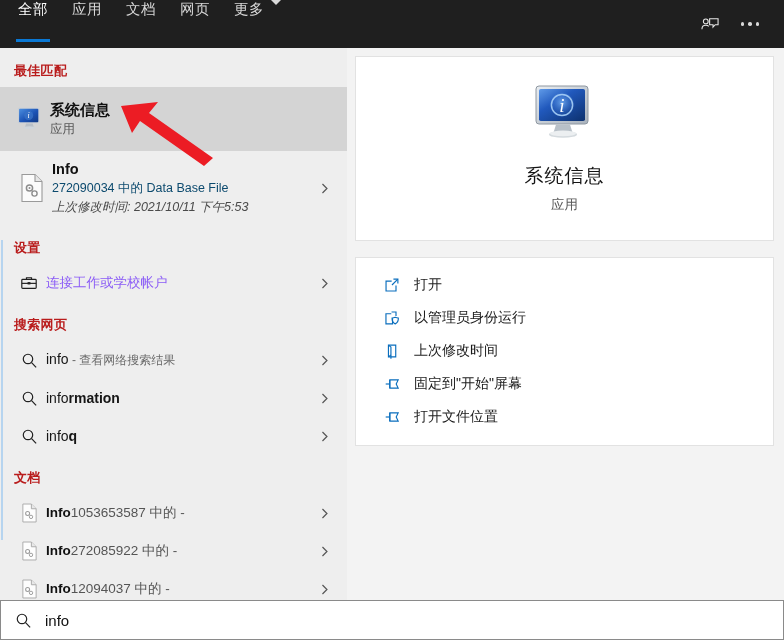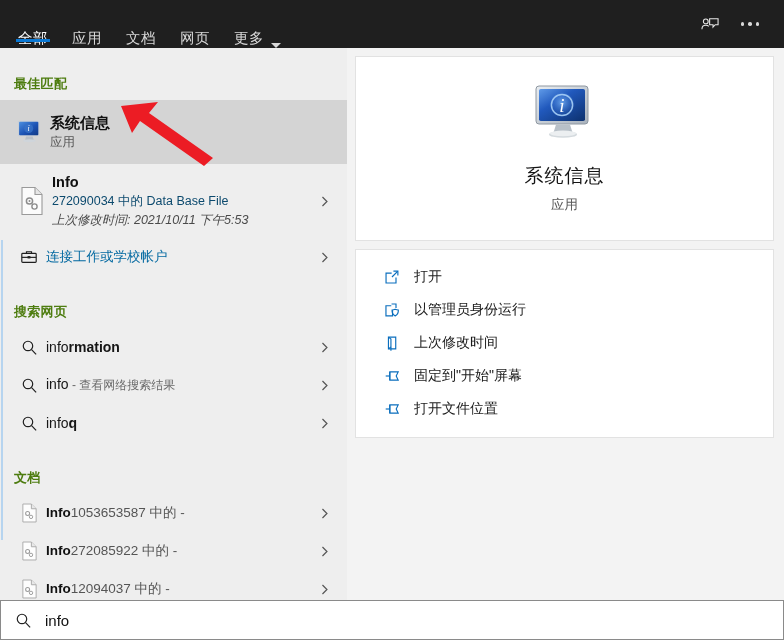--- a/index.html
+++ b/index.html
@@ -16,21 +16,21 @@
     position: absolute; top: 0; left: 0;
     width: 784px; height: 48px;
     background: #1f1f1f;
     display: flex; align-items: center;
   }
   .tabs { display: flex; align-items: center; height: 48px; padding-left: 6px; }
   .tab {
     position: relative;
     height: 48px;
     padding: 0 12px;
-    display: flex; align-items: flex-end;
+    display: flex; align-items: flex-start;
     color: #d8d8d8;
     font-size: 14.5px;
     cursor: default;
     letter-spacing: .5px;
   }
   .tab.active { color: #ffffff; }
   .tab.active::after {
     content: "";
     position: absolute;
     left: 10px; right: 10px; bottom: 6px;
@@ -82,22 +82,22 @@
   }
   .right {
     width: 437px; height: 552px;
     background: #f3f3f3;
     padding: 8px 10px 0 8px;
   }
 
   
   .sec-header {
     font-size: 13px; font-weight: bold;
-    color: #4d7c0f;
-    padding: 27px 0 7px 14px;
+    color: #b91c1c;
+    padding: 14px 0 7px 14px;
     letter-spacing: .3px;
   }
 
   
   .row {
     display: flex; align-items: center;
     padding: 0 10px 0 12px;
     min-height: 38px;
     cursor: default;
     position: relative;
@@ -121,40 +121,40 @@
   .bm-title { font-size: 15px; color: #111; font-weight: bold; line-height: 19px; }
   .bm-sub { font-size: 12.5px; color: #575757; line-height: 18px; margin-top: 1px; }
 
   
   .file-row { min-height: 74px; padding-top: 4px; padding-bottom: 4px; }
   .file-row .ic { width: 40px; min-width: 40px; }
   .f-title { font-size: 14.5px; color: #111; font-weight: bold; line-height: 20px; }
   .f-sub { font-size: 12.5px; color: #0c4a6e; line-height: 19px; }
   .f-sub2 { font-size: 12.5px; color: #4a4a4a; line-height: 19px; font-style: italic; }
 
-  .simple-label { font-size: 13.5px; color: #0369a1; }
+  .simple-label { font-size: 13.5px; color: #8b5cf6; }
   .web-label { font-size: 14px; color: #161616; }
   .web-label .dim { color: #6a6a6a; font-size: 12px; }
   .web-label b { font-weight: bold; }
   .doc-label { font-size: 13.5px; color: #555; }
   .doc-label b { color: #111; font-weight: bold; }
 
   
   .card {
     background: #ffffff;
     border: 1px solid #e2e2e2;
   }
   .preview {
     height: 185px;
     display: flex; flex-direction: column;
     align-items: center; justify-content: center;
   }
   .prev-title { font-size: 19px; color: #141414; margin-top: 14px; letter-spacing: 1px; }
   .prev-sub { font-size: 13.5px; color: #5a5a5a; margin-top: 7px; }
-  .actions { margin-top: 8px; padding: 10px 12px 12px 0; }
+  .actions { margin-top: 16px; padding: 10px 12px 12px 0; }
   .act-row {
     display: flex; align-items: center;
     height: 33px;
     padding-left: 28px;
     cursor: default;
   }
   .act-ic { width: 30px; min-width: 30px; display: flex; align-items: center; color: #0a6ebd; }
   .act-lbl { font-size: 14px; color: #1a1a1a; }
 
   
@@ -269,20 +269,21 @@
           <div class="f-sub">272090034 中的 Data Base File</div>
           <div class="f-sub2">上次修改时间: 2021/10/11 下午5:53</div>
         </div>
         <div class="chev">
           <svg width="13" height="13" viewBox="0 0 16 16" fill="none" stroke="#555" stroke-width="1.5">
               <path d="M5.5 2.5L11 8l-5.5 5.5"></path>
             </svg>
         </div>
       </div>
 
+      <div class="sec-header">设置</div>
 
       <div class="row">
         <div class="ic">
           <svg width="18" height="18" viewBox="0 0 20 20" fill="none" stroke="#1f1f1f" stroke-width="1.3">
             <rect x="2" y="6" width="16" height="10" rx="1"></rect>
             <path d="M7.2 6V4.2h5.6V6"></path>
             <path d="M2 10.4h16"></path>
             <rect x="8.4" y="9" width="3.2" height="2.6" fill="#1f1f1f" stroke="none"></rect>
           </svg>
         </div>
@@ -297,38 +298,38 @@
       <div class="sec-header">搜索网页</div>
 
       <div class="row">
         <div class="ic">
           <svg width="17" height="17" viewBox="0 0 18 18" fill="none" stroke="#1f1f1f" stroke-width="1.25">
               <circle cx="7.4" cy="7.4" r="5"></circle>
               <path d="M11.2 11.2L16 16.3"></path>
             </svg>
         </div>
         <div class="txt web-label">
-          <span>info</span><b>rmation</b>
+          <span>info</span><span class="dim"> - 查看网络搜索结果</span>
         </div>
         <div class="chev">
           <svg width="13" height="13" viewBox="0 0 16 16" fill="none" stroke="#555" stroke-width="1.5">
               <path d="M5.5 2.5L11 8l-5.5 5.5"></path>
             </svg>
         </div>
       </div>
 
       <div class="row">
         <div class="ic">
           <svg width="17" height="17" viewBox="0 0 18 18" fill="none" stroke="#1f1f1f" stroke-width="1.25">
               <circle cx="7.4" cy="7.4" r="5"></circle>
               <path d="M11.2 11.2L16 16.3"></path>
             </svg>
         </div>
         <div class="txt web-label">
-          <span>info</span><span class="dim"> - 查看网络搜索结果</span>
+          <span>info</span><b>rmation</b>
         </div>
         <div class="chev">
           <svg width="13" height="13" viewBox="0 0 16 16" fill="none" stroke="#555" stroke-width="1.5">
               <path d="M5.5 2.5L11 8l-5.5 5.5"></path>
             </svg>
         </div>
       </div>
 
       <div class="row">
         <div class="ic">

